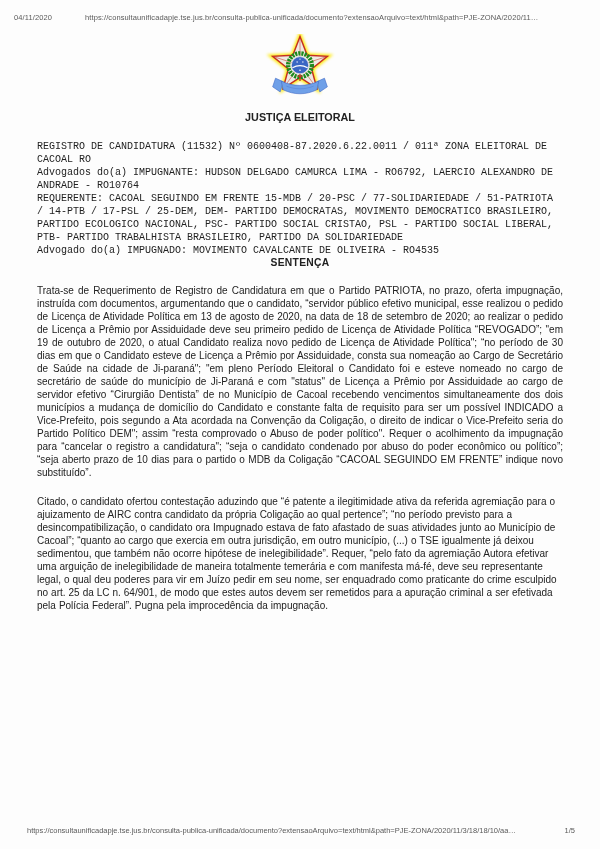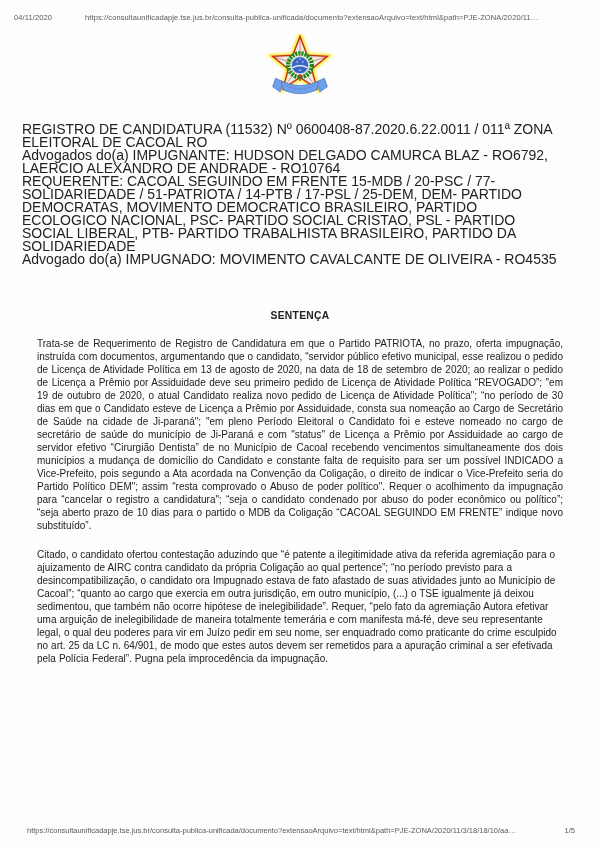--- a/index.html
+++ b/index.html
@@ -32,30 +32,30 @@
   }
   .emblem-wrap svg { width: 100%; height: 100%; display: block; }
   .org-title {
     text-align: center;
     font-weight: bold;
     font-size: 10.8px;
     line-height: 13.5px;
     margin-top: 3px;
   }
   .case-block {
-    margin: 15px 37px 0 22px;
-    font-size: 14px;
+    margin: 15px 37px 0 37px;
+    font-size: 10px;
     line-height: 13px;
+    font-family: Liberation Mono, monospace;
   }
   .section-title {
     text-align: center;
     font-size: 10.3px;
     font-weight: bold;
     letter-spacing: 0.3px;
-    margin-top: 44px;
   }
   .para {
     margin: 16px 37px 0 37px;
     font-size: 10px;
     line-height: 13px;
     word-spacing: 0.2px;
   }
   .para.justified { text-align: justify; }
   .para.second { margin-top: 16px; }
   .print-footer {
@@ -110,25 +110,26 @@
     <path d="M50,54 L50,64 M46.5,57 L53.5,57" stroke="#c53022" stroke-width="1.8" fill="none"></path>
 
     <path d="M16,60 L27,65 L22.5,79 L12,72 Z" fill="#6fa0e8" stroke="#3b66c4" stroke-width="0.8"></path>
     <path d="M84,60 L73,65 L77.5,79 L88,72 Z" fill="#6fa0e8" stroke="#3b66c4" stroke-width="0.8"></path>
     <path d="M24,64 C40,72 60,72 76,64 L73.5,76 C58,83.5 42,83.5 26.5,76 Z" fill="#6fa0e8" stroke="#3b66c4" stroke-width="0.8"></path>
     <path d="M31,71 C44,76 56,76 69,71" stroke="#3b66c4" stroke-width="0.7" fill="none" opacity="0.6"></path>
   </svg>
 </div>
 
 <div class="org-title">
+  <div>JUSTIÇA ELEITORAL</div>
 </div>
 
 <div class="case-block">
   <div>REGISTRO DE CANDIDATURA (11532) Nº 0600408-87.2020.6.22.0011 / 011ª ZONA ELEITORAL DE CACOAL RO</div>
-  <div>Advogados do(a) IMPUGNANTE: HUDSON DELGADO CAMURCA BLAZ - RO6792, LAERCIO ALEXANDRO DE ANDRADE - RO10764</div>
+  <div>Advogados do(a) IMPUGNANTE: HUDSON DELGADO CAMURCA LIMA - RO6792, LAERCIO ALEXANDRO DE ANDRADE - RO10764</div>
   <div>REQUERENTE: CACOAL SEGUINDO EM FRENTE 15-MDB / 20-PSC / 77-SOLIDARIEDADE / 51-PATRIOTA / 14-PTB / 17-PSL / 25-DEM, DEM- PARTIDO DEMOCRATAS, MOVIMENTO DEMOCRATICO BRASILEIRO, PARTIDO ECOLOGICO NACIONAL, PSC- PARTIDO SOCIAL CRISTAO, PSL - PARTIDO SOCIAL LIBERAL, PTB- PARTIDO TRABALHISTA BRASILEIRO, PARTIDO DA SOLIDARIEDADE</div>
   <div>Advogado do(a) IMPUGNADO: MOVIMENTO CAVALCANTE DE OLIVEIRA - RO4535</div>
 </div>
 
 <div class="section-title">SENTENÇA</div>
 
 <p class="para justified">Trata-se de Requerimento de Registro de Candidatura em que o Partido PATRIOTA, no prazo, oferta impugnação, instruída com documentos, argumentando que o candidato, “servidor público efetivo municipal, esse realizou o pedido de Licença de Atividade Política em 13 de agosto de 2020, na data de 18 de setembro de 2020; ao realizar o pedido de Licença a Prêmio por Assiduidade deve seu primeiro pedido de Licença de Atividade Política “REVOGADO”; "em 19 de outubro de 2020, o atual Candidato realiza novo pedido de Licença de Atividade Política"; “no período de 30 dias em que o Candidato esteve de Licença a Prêmio por Assiduidade, consta sua nomeação ao Cargo de Secretário de Saúde na cidade de Ji-paraná"; "em pleno Período Eleitoral o Candidato foi e esteve nomeado no cargo de secretário de saúde do município de Ji-Paraná e com "status" de Licença a Prêmio por Assiduidade ao cargo de servidor efetivo “Cirurgião Dentista” de no Município de Cacoal recebendo vencimentos simultaneamente dos dois municípios a mudança de domicílio do Candidato e constante falta de requisito para ser um possível INDICADO a Vice-Prefeito, pois segundo a Ata acordada na Convenção da Coligação, o direito de indicar o Vice-Prefeito seria do Partido Político DEM"; assim “resta comprovado o Abuso de poder político". Requer o acolhimento da impugnação para “cancelar o registro a candidatura"; “seja o candidato condenado por abuso do poder econômico ou político”; “seja aberto prazo de 10 dias para o partido o MDB da Coligação “CACOAL SEGUINDO EM FRENTE” indique novo substituído”.</p>
 <p class="para second">Citado, o candidato ofertou contestação aduzindo que “é patente a ilegitimidade ativa da referida agremiação para o ajuizamento de AIRC contra candidato da própria Coligação ao qual pertence”; “no período previsto para a desincompatibilização, o candidato ora Impugnado estava de fato afastado de suas atividades junto ao Município de Cacoal”; “quanto ao cargo que exercia em outra jurisdição, em outro município, (...) o TSE igualmente já deixou sedimentou, que também não ocorre hipótese de inelegibilidade”. Requer, “pelo fato da agremiação Autora efetivar uma arguição de inelegibilidade de maneira totalmente temerária e com manifesta má-fé, deve seu representante legal, o qual deu poderes para vir em Juízo pedir em seu nome, ser enquadrado como praticante do crime esculpido no art. 25 da LC n. 64/901, de modo que estes autos devem ser remetidos para a apuração criminal a ser efetivada pela Polícia Federal”. Pugna pela improcedência da impugnação.</p>
 
 <div class="print-footer">

